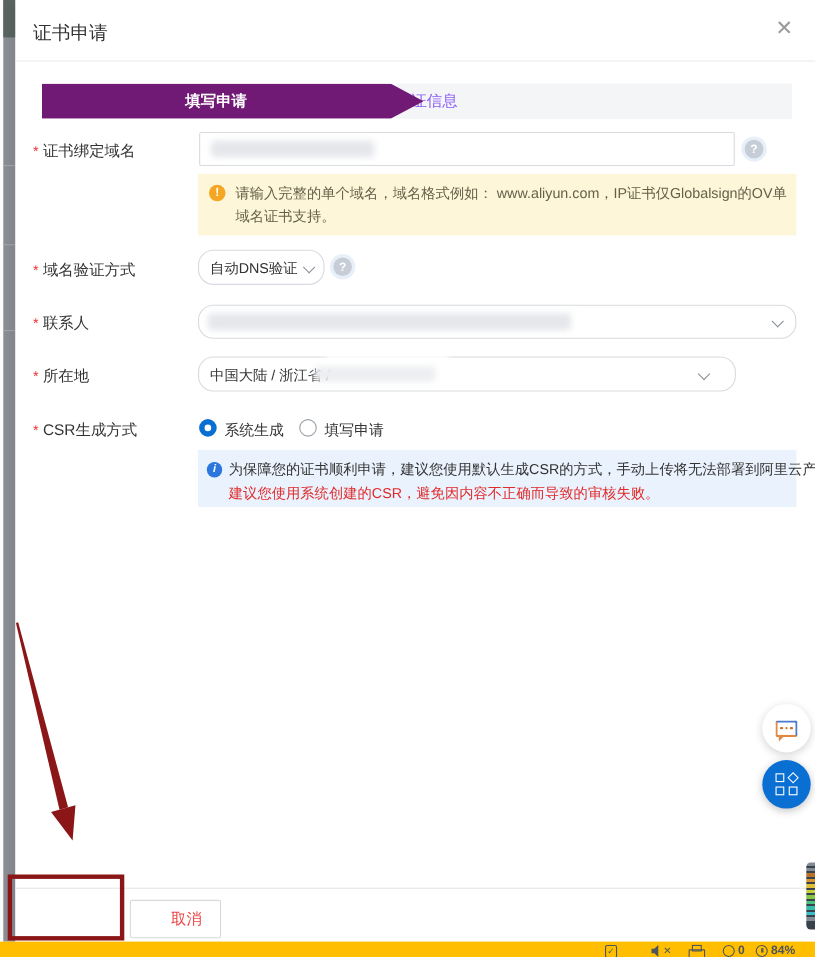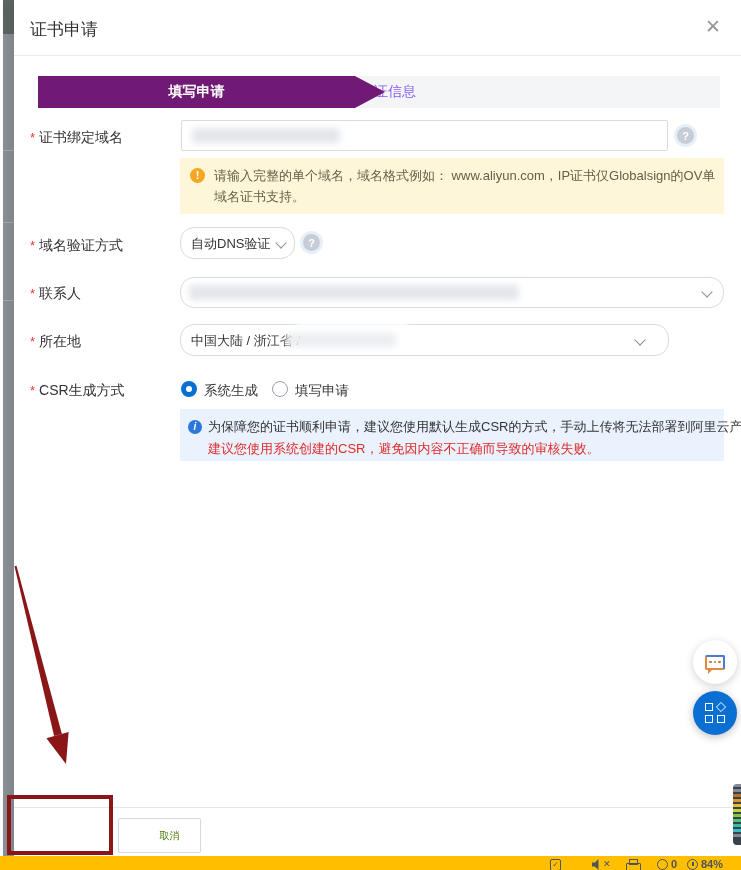--- a/index.html
+++ b/index.html
@@ -81,22 +81,22 @@
   .radio-lb { position:absolute; font-size:13.5px; color:#333; cursor:pointer; }
   
   .ftr-div { position:absolute; left:14px; top:807px; right:0; height:1px; background:#e6e6e6; }
   .btn-next {
     position:absolute; left:24px; top:818px; width:86px; height:35px;
     color:#fff; border:none; border-radius:2px; font-size:14px; cursor:pointer;
     font-family:inherit;
   }
   .btn-cancel {
     position:absolute; left:118px; top:818px; width:83px; height:35px;
-    background:#fff; color:#4d7c0f; border:1px solid #d9d9d9; border-radius:2px;
-    font-size:10px; cursor:pointer; font-family:inherit;padding-left:20px;
+    background:#fff; color:#ef4444; border:1px solid #d9d9d9; border-radius:2px;
+    font-size:14px; cursor:pointer; font-family:inherit;padding-left:20px;
   }
   
   .anno-rect {
     position:absolute; left:7px; top:795px; width:106px; height:60px;
     border:4px solid #8a1618; pointer-events:none;
   }
   svg.anno-arrow { position:absolute; left:0; top:0; pointer-events:none; }
   
   .float-chat {
     position:absolute; left:693px; top:640px; width:44px; height:44px; border-radius:50%;

